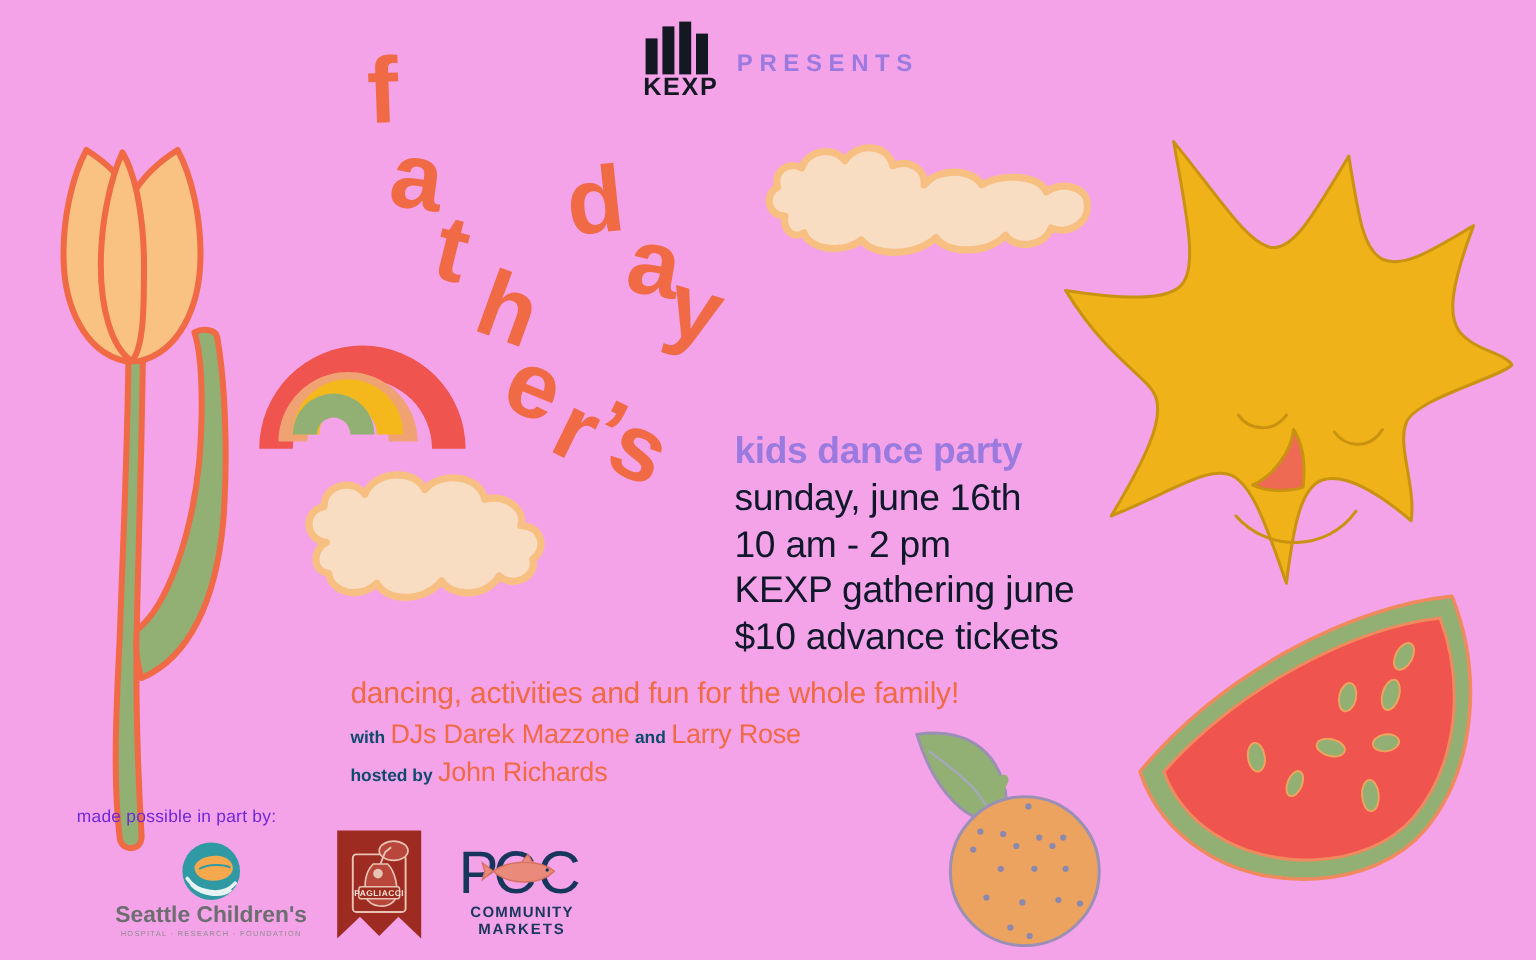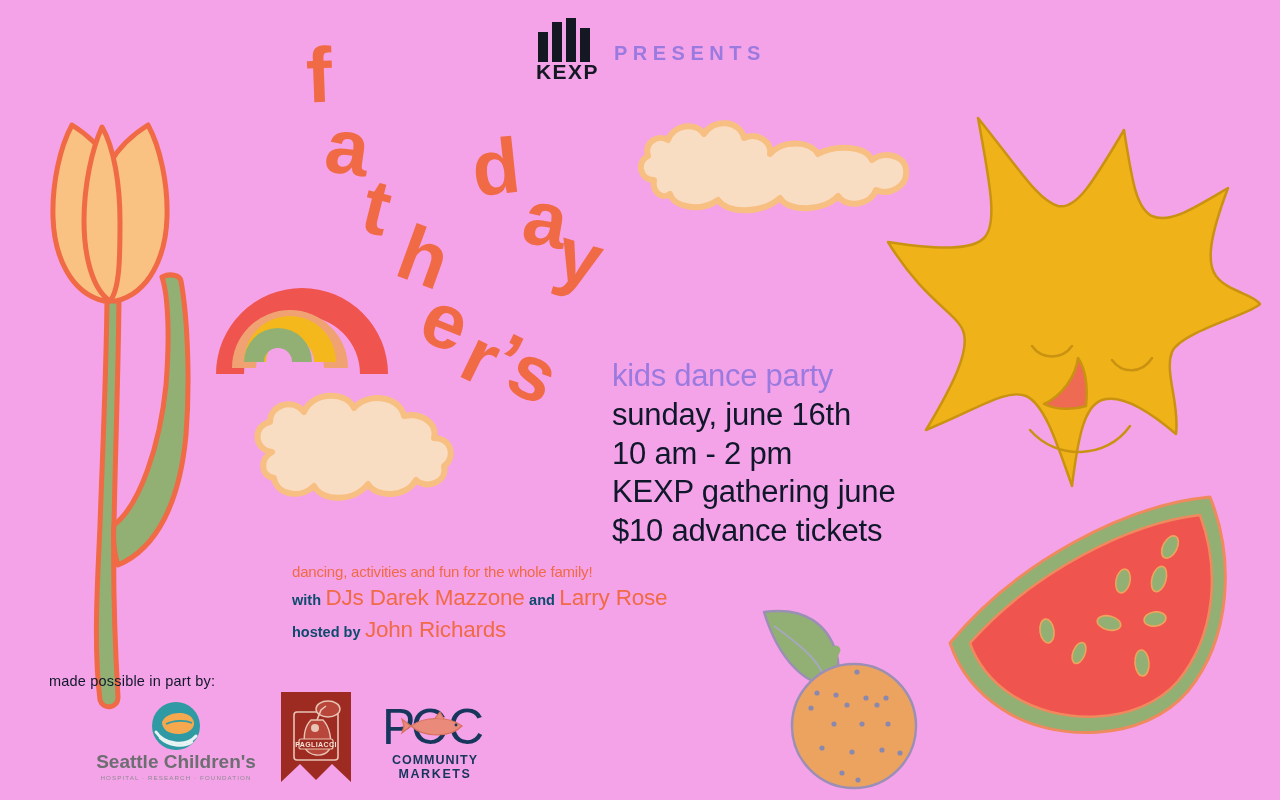--- a/index.html
+++ b/index.html
@@ -22,35 +22,35 @@
   
   .tletter{
     position:absolute;color:#ef6a45;font-weight:bold;line-height:1;
     font-family:"Liberation Sans","DejaVu Sans",sans-serif;
     white-space:pre;
   }
 
   
   #info{left:612px;top:357px;width:400px;}
   #info .headline{
-    color:#9b7ae0;font-weight:normal;font-size:31px;line-height:1.25;letter-spacing:-0.3px;
+    color:#9b7ae0;font-weight:bold;font-size:31px;line-height:1.25;letter-spacing:-0.3px;
   }
   #info .line{
     color:#0f172a;font-size:31px;line-height:1.25;letter-spacing:-0.2px;font-weight:400;
   }
 
   
   #credits{left:292px;top:562px;width:620px;}
-  #credits .tagline{color:#ef6a45;font-size:15px;line-height:1.35;letter-spacing:-0.2px;}
+  #credits .tagline{color:#ef6a45;font-size:25px;line-height:1.35;letter-spacing:-0.2px;}
   #credits .crow{line-height:1.42;white-space:nowrap;}
   #credits .sm{color:#0c4a6e;font-weight:bold;font-size:14.5px;letter-spacing:0px;}
   #credits .nm{color:#ef6a45;font-size:22.5px;letter-spacing:-0.2px;}
 
   
-  #sponsor-label{left:49px;top:673px;color:#0f172a;font-size:14.5px;letter-spacing:0.2px;}
+  #sponsor-label{left:64px;top:673px;color:#6d28d9;font-size:14.5px;letter-spacing:0.2px;}
 </style>
 </head>
 <body>
 
 <div id="poster">
 
   <div class="abs" id="kexp-logo">
     <svg width="62" height="62" viewBox="0 0 62 62">
       <rect x="2" y="14" width="10" height="30" fill="#141823"></rect>
       <rect x="16" y="4" width="10" height="40" fill="#141823"></rect>

